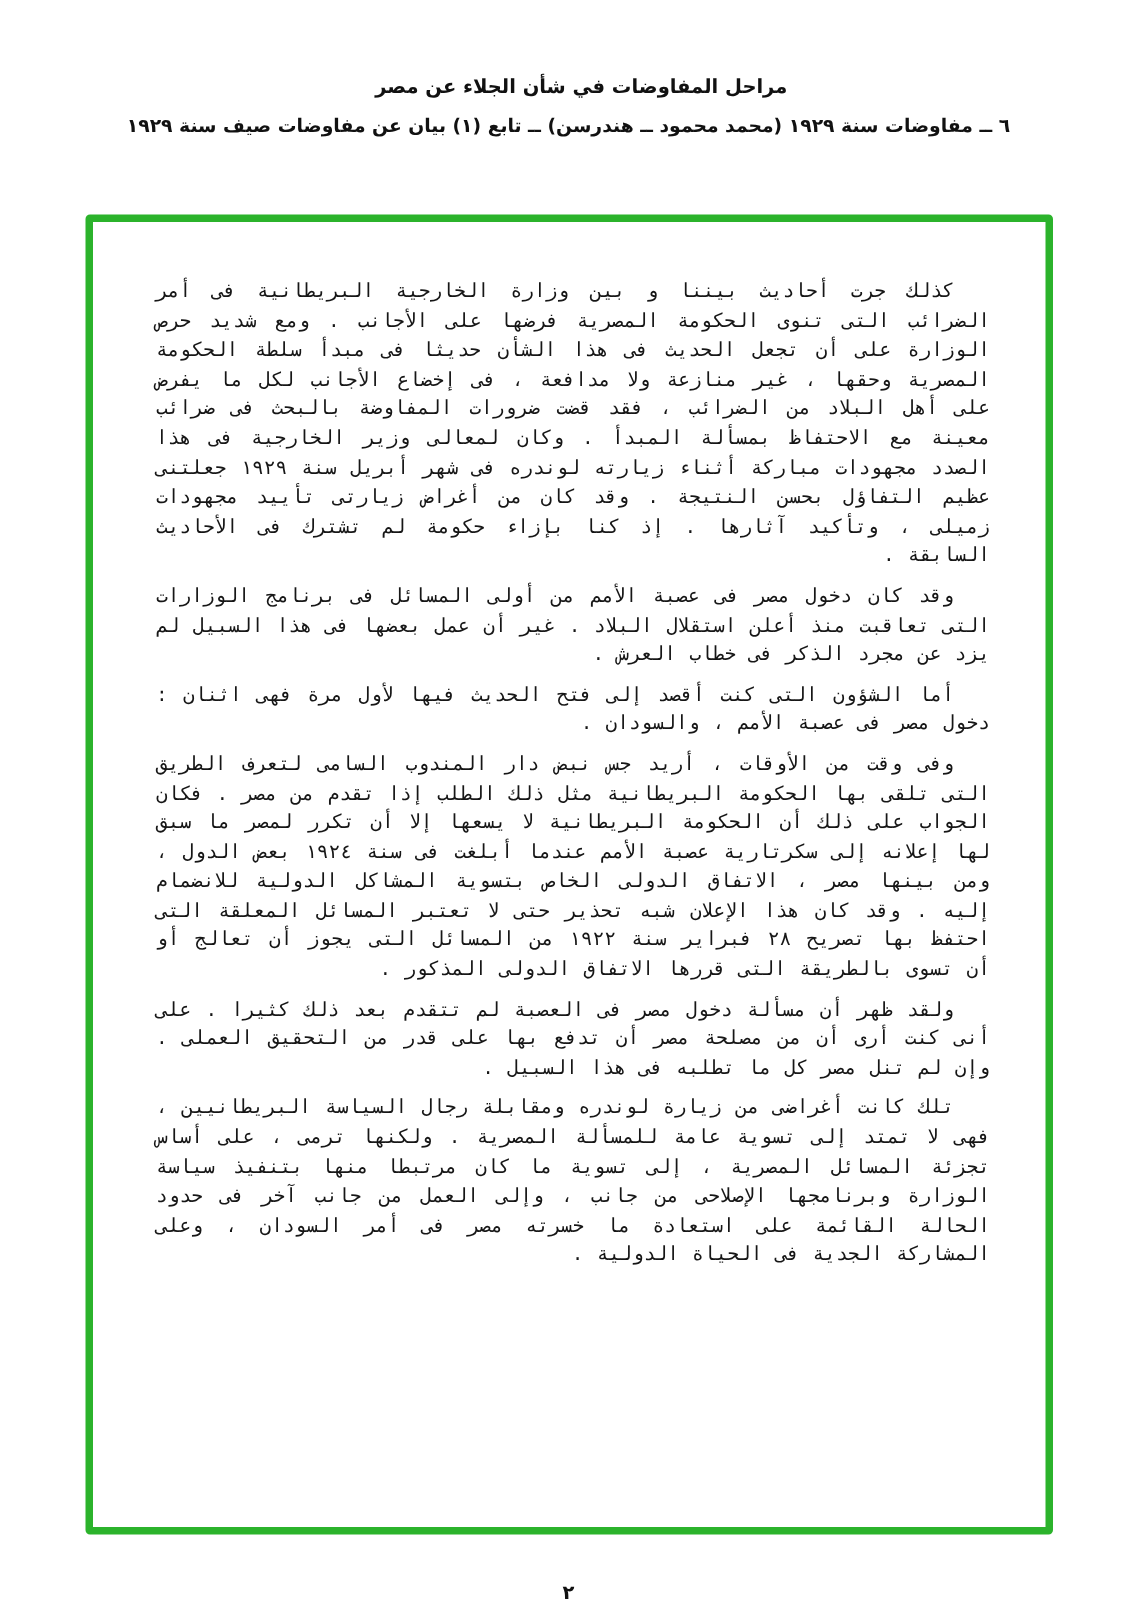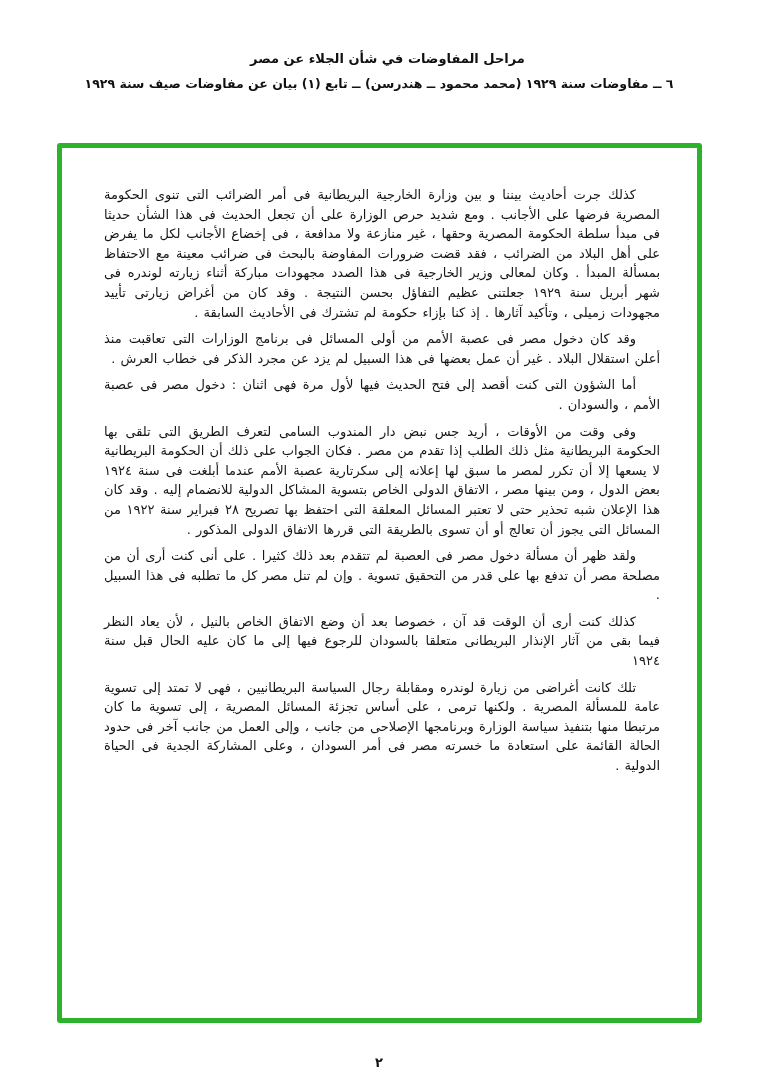--- a/index.html
+++ b/index.html
@@ -44,20 +44,21 @@
   
   .scan-frame {
     position: absolute;
     left: 57px;
     top: 143px;
     width: 645px;
     height: 880px;
     border: 5px solid #2bb32b;
     border-radius: 3px;
     background: #ffffff;
+    font-family: Liberation Mono, monospace;
   }
   .scan-inner {
     padding: 37px 37px 0 42px;
     direction: rtl;
     text-align: justify;
     font-size: 13px;
     line-height: 19.6px;
     color: #161616;
   }
   .scan-inner p {
@@ -85,19 +86,18 @@
   <div class="header-line1">مراحل المفاوضات في شأن الجلاء عن مصر</div>
   <div class="header-line2">٦ ــ مفاوضات سنة ١٩٢٩ (محمد محمود ــ هندرسن) ــ تابع (١) بيان عن مفاوضات صيف سنة ١٩٢٩</div>
 </div>
 
 <div class="scan-frame" style="border-color: rgb(43, 179, 43);">
   <div class="scan-inner">
     <p>كذلك جرت أحاديث بيننا و بين وزارة الخارجية البريطانية فى أمر الضرائب التى تنوى الحكومة المصرية فرضها على الأجانب . ومع شديد حرص الوزارة على أن تجعل الحديث فى هذا الشأن حديثا فى مبدأ سلطة الحكومة المصرية وحقها ، غير منازعة ولا مدافعة ، فى إخضاع الأجانب لكل ما يفرض على أهل البلاد من الضرائب ، فقد قضت ضرورات المفاوضة بالبحث فى ضرائب معينة مع الاحتفاظ بمسألة المبدأ . وكان لمعالى وزير الخارجية فى هذا الصدد مجهودات مباركة أثناء زيارته لوندره فى شهر أبريل سنة ١٩٢٩ جعلتنى عظيم التفاؤل بحسن النتيجة . وقد كان من أغراض زيارتى تأييد مجهودات زميلى ، وتأكيد آثارها . إذ كنا بإزاء حكومة لم تشترك فى الأحاديث السابقة .</p>
     <p>وقد كان دخول مصر فى عصبة الأمم من أولى المسائل فى برنامج الوزارات التى تعاقبت منذ أعلن استقلال البلاد . غير أن عمل بعضها فى هذا السبيل لم يزد عن مجرد الذكر فى خطاب العرش .</p>
     <p>أما الشؤون التى كنت أقصد إلى فتح الحديث فيها لأول مرة فهى اثنان : دخول مصر فى عصبة الأمم ، والسودان .</p>
     <p>وفى وقت من الأوقات ، أريد جس نبض دار المندوب السامى لتعرف الطريق التى تلقى بها الحكومة البريطانية مثل ذلك الطلب إذا تقدم من مصر . فكان الجواب على ذلك أن الحكومة البريطانية لا يسعها إلا أن تكرر لمصر ما سبق لها إعلانه إلى سكرتارية عصبة الأمم عندما أبلغت فى سنة ١٩٢٤ بعض الدول ، ومن بينها مصر ، الاتفاق الدولى الخاص بتسوية المشاكل الدولية للانضمام إليه . وقد كان هذا الإعلان شبه تحذير حتى لا تعتبر المسائل المعلقة التى احتفظ بها تصريح ٢٨ فبراير سنة ١٩٢٢ من المسائل التى يجوز أن تعالج أو أن تسوى بالطريقة التى قررها الاتفاق الدولى المذكور .</p>
-    <p>ولقد ظهر أن مسألة دخول مصر فى العصبة لم تتقدم بعد ذلك كثيرا . على أنى كنت أرى أن من مصلحة مصر أن تدفع بها على قدر من التحقيق تسوية . وإن لم تنل مصر كل ما تطلبه فى هذا السبيل .</p>
-    <p>كذلك كنت أرى أن الوقت قد آن ، خصوصا بعد أن وضع الاتفاق الخاص بالنيل ، لأن يعاد النظر فيما بقى من آثار الإنذار البريطانى متعلقا بالسودان للرجوع فيها إلى ما كان عليه الحال قبل سنة ١٩٢٤</p>
+    <p>ولقد ظهر أن مسألة دخول مصر فى العصبة لم تتقدم بعد ذلك كثيرا . على أنى كنت أرى أن من مصلحة مصر أن تدفع بها على قدر من التحقيق العملى . وإن لم تنل مصر كل ما تطلبه فى هذا السبيل .</p>
     <p>تلك كانت أغراضى من زيارة لوندره ومقابلة رجال السياسة البريطانيين ، فهى لا تمتد إلى تسوية عامة للمسألة المصرية . ولكنها ترمى ، على أساس تجزئة المسائل المصرية ، إلى تسوية ما كان مرتبطا منها بتنفيذ سياسة الوزارة وبرنامجها الإصلاحى من جانب ، وإلى العمل من جانب آخر فى حدود الحالة القائمة على استعادة ما خسرته مصر فى أمر السودان ، وعلى المشاركة الجدية فى الحياة الدولية .</p>
   </div>
 </div>
 
 <div class="page-number">٢</div>
 
 </body></html>

